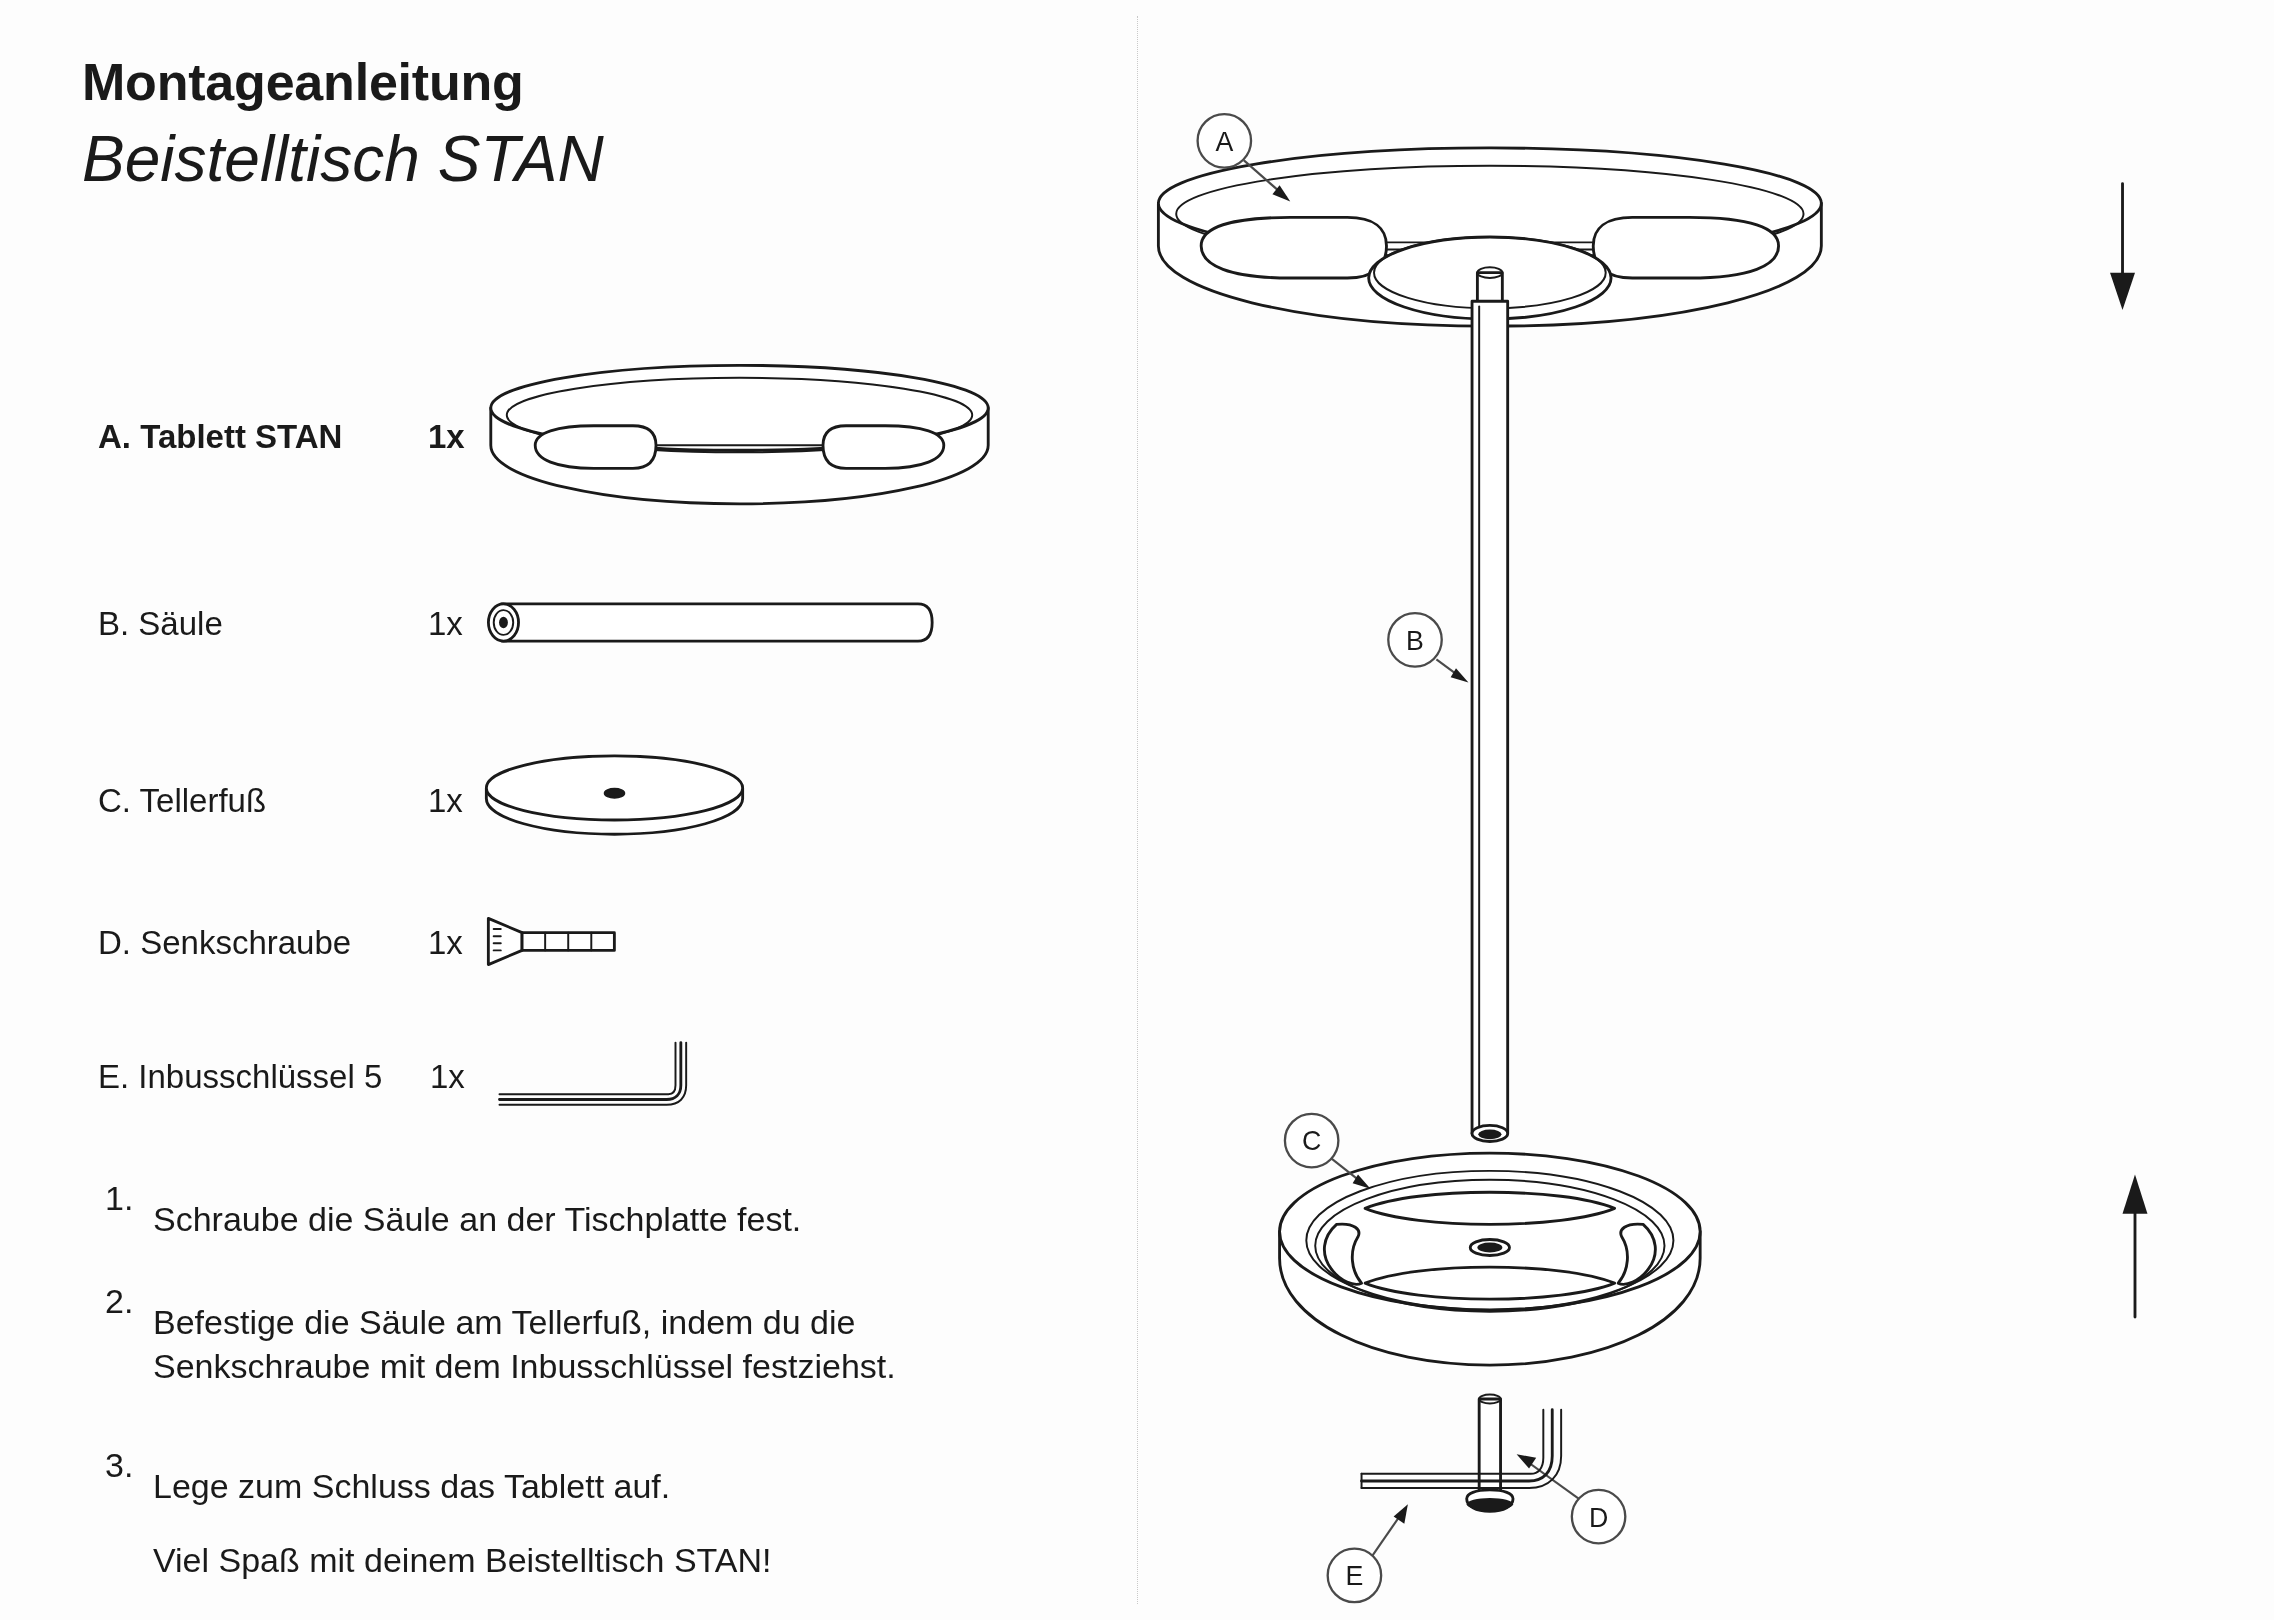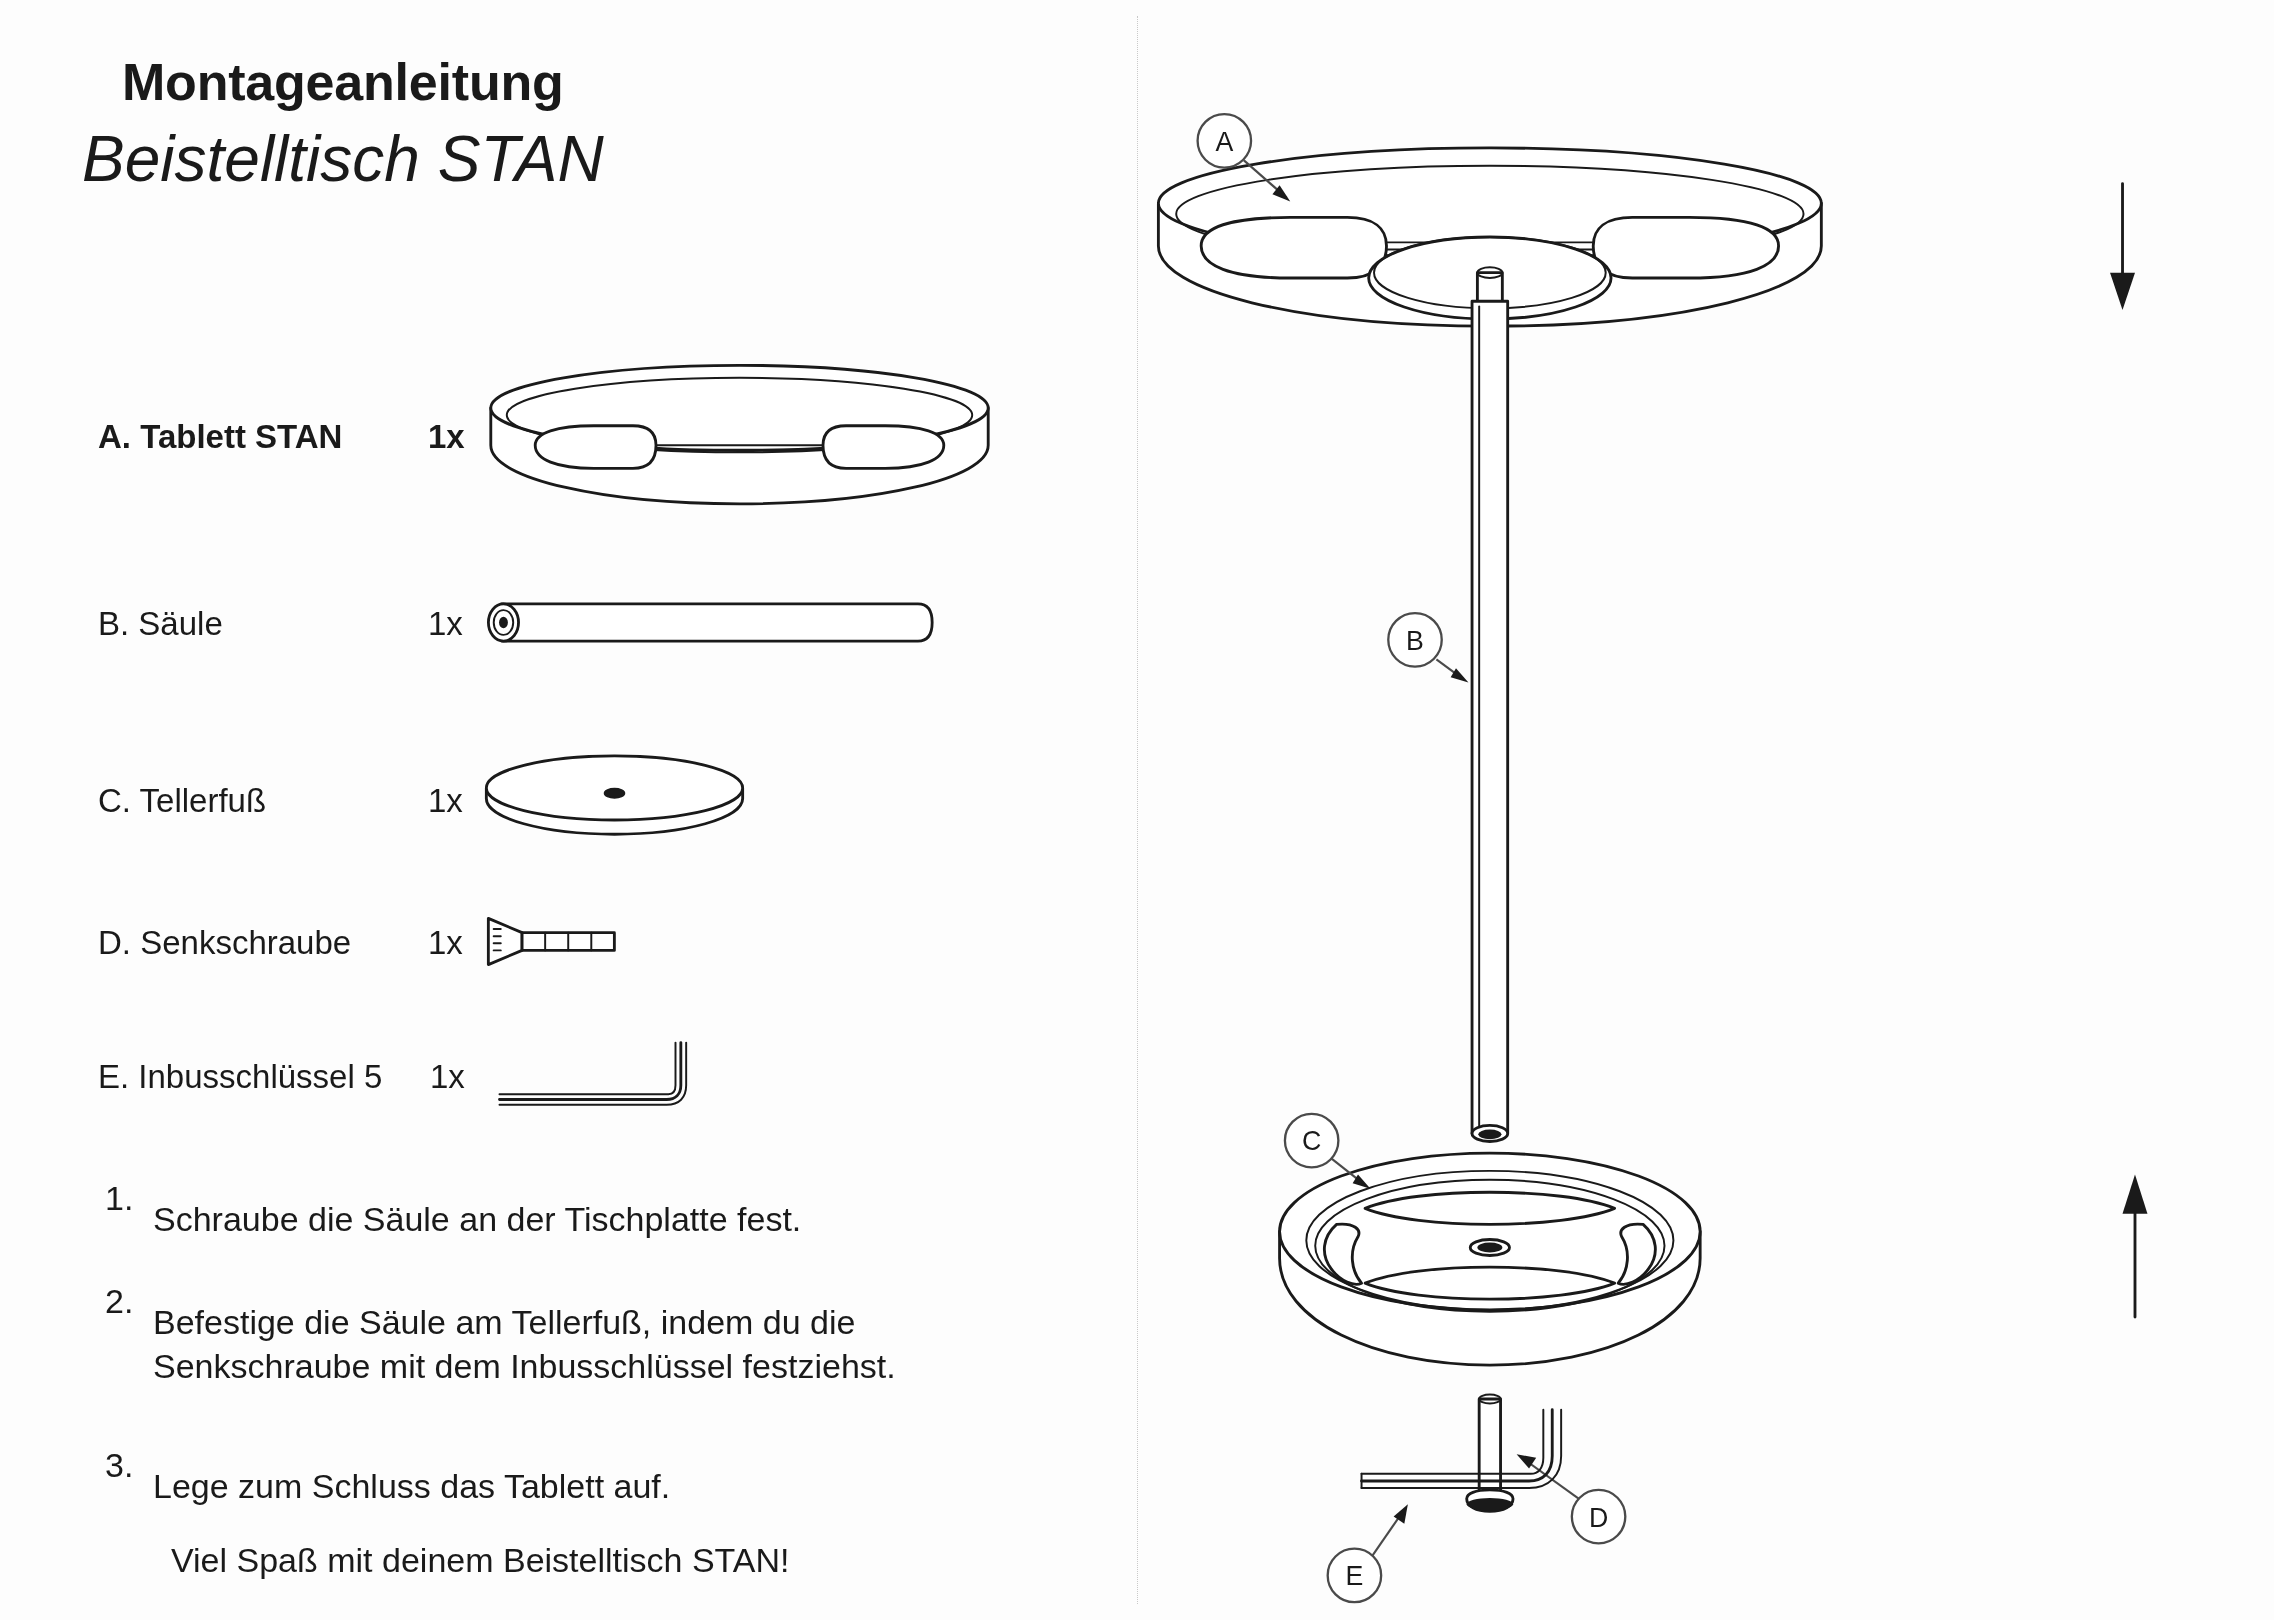--- a/index.html
+++ b/index.html
@@ -46,21 +46,20 @@
     position: absolute;
     left: 82px;
     top: 55px;
   }
   #doc-title {
     font-size: 52px;
     font-weight: 700;
     letter-spacing: -0.2px;
     line-height: 1.06;
     white-space: nowrap;
-    text-align: center;
   }
   #doc-subtitle {
     font-size: 64px;
     font-style: italic;
     font-weight: 400;
     line-height: 1.1;
     margin-top: 14px;
     white-space: nowrap;
   }
 
@@ -122,21 +121,21 @@
     font-size: 34px;
   }
   .step-text {
     display: block;
     margin-left: 48px;
     font-size: 34px;
     margin-top: 21px;
   }
   .closing {
     position: absolute;
-    left: 171px;
+    left: 153px;
     font-size: 34px;
     white-space: nowrap;
   }
 
   
   #right-pane {
     position: absolute;
     left: 1137px;
     top: 0;
     width: 1137px;

